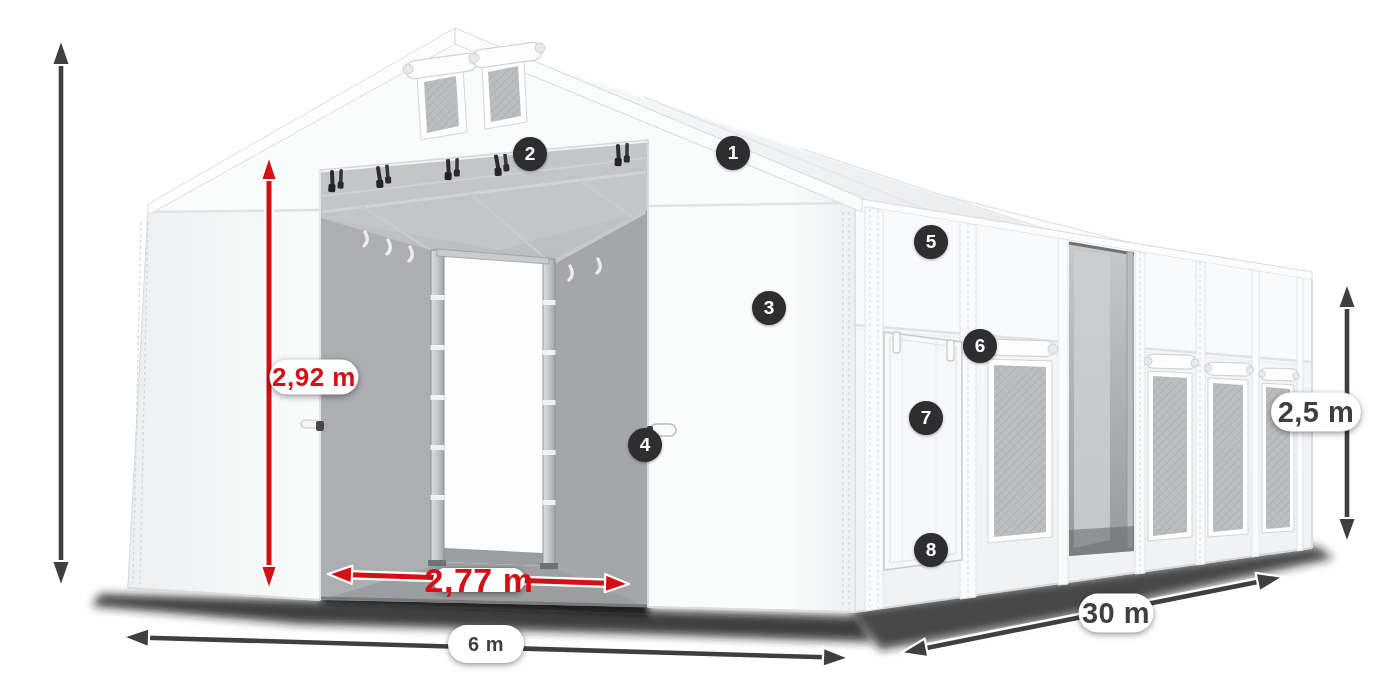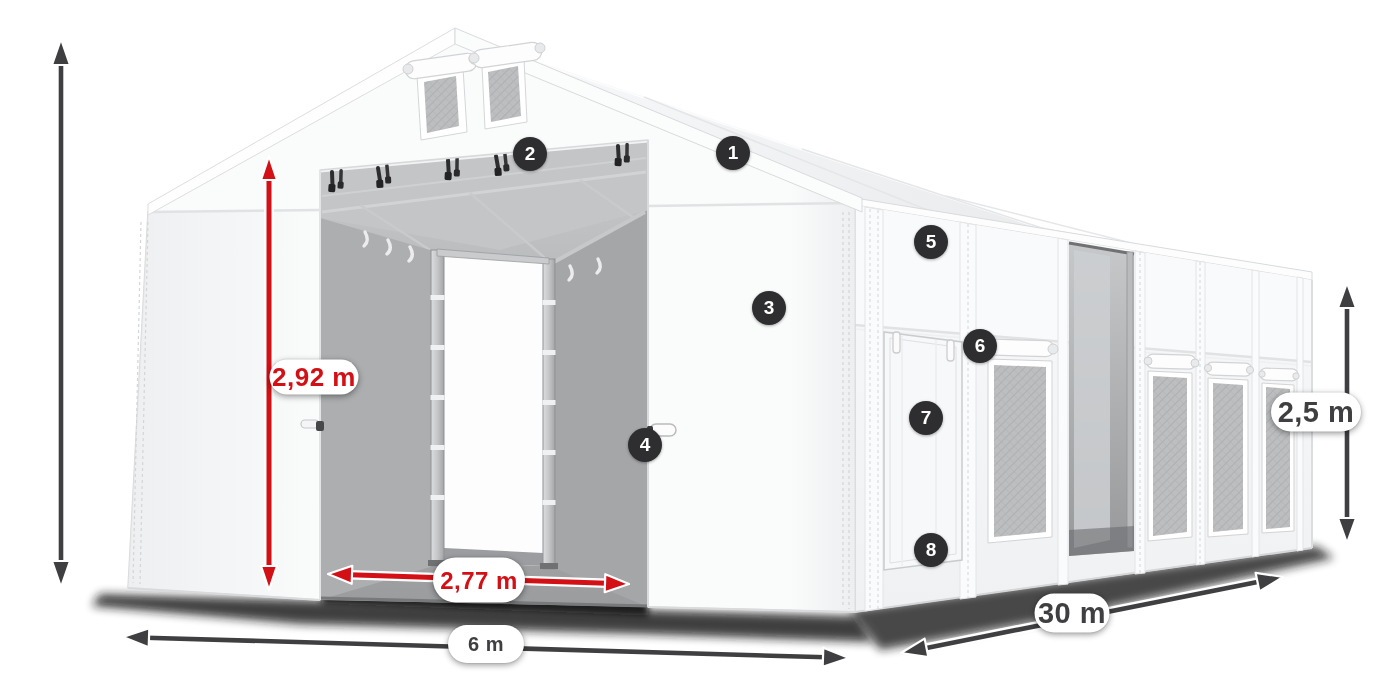--- a/index.html
+++ b/index.html
@@ -332,23 +332,23 @@
   </g>
   <g>
     <line class="halo" x1="1347" y1="297" x2="1347" y2="529"></line>
     <line class="shaft-dark" x1="1347" y1="302" x2="1347" y2="524"></line>
     <polygon class="head-dark" points="1347,283 1338,308 1356,308"></polygon>
     <polygon class="head-dark" points="1347,543 1338,518 1356,518"></polygon>
   </g>
 </svg>
 
   <div class="pill pill-red" style="left:269px;top:377px;width:89px;height:35px;font-size:26px;margin-left:45px;">2,92 m</div>
-  <div class="pill pill-red" style="left:479px;top:580px;width:92px;height:45px;font-size:24px;">2,77 m</div>
+  <div class="pill pill-red" style="left:479px;top:580px;width:92px;height:24px;font-size:34px;">2,77 m</div>
   <div class="pill" style="left:486px;top:644px;width:76px;height:38px;font-size:20px;">6 m</div>
-  <div class="pill" style="left:1072px;top:613px;width:75px;height:39px;font-size:29px;">30 m</div>
+  <div class="pill" style="left:1116px;top:613px;width:75px;height:39px;font-size:29px;">30 m</div>
   <div class="pill" style="left:1316px;top:412px;width:90px;height:39px;font-size:29px;">2,5 m</div>
 
   <div class="badge" style="left:733px;top:153px;">1</div>
   <div class="badge" style="left:530px;top:154px;">2</div>
   <div class="badge" style="left:769px;top:308px;">3</div>
   <div class="badge" style="left:645px;top:445px;">4</div>
   <div class="badge" style="left:931px;top:242px;">5</div>
   <div class="badge" style="left:980px;top:346px;">6</div>
   <div class="badge" style="left:926px;top:418px;">7</div>
   <div class="badge" style="left:931px;top:550px;">8</div>

